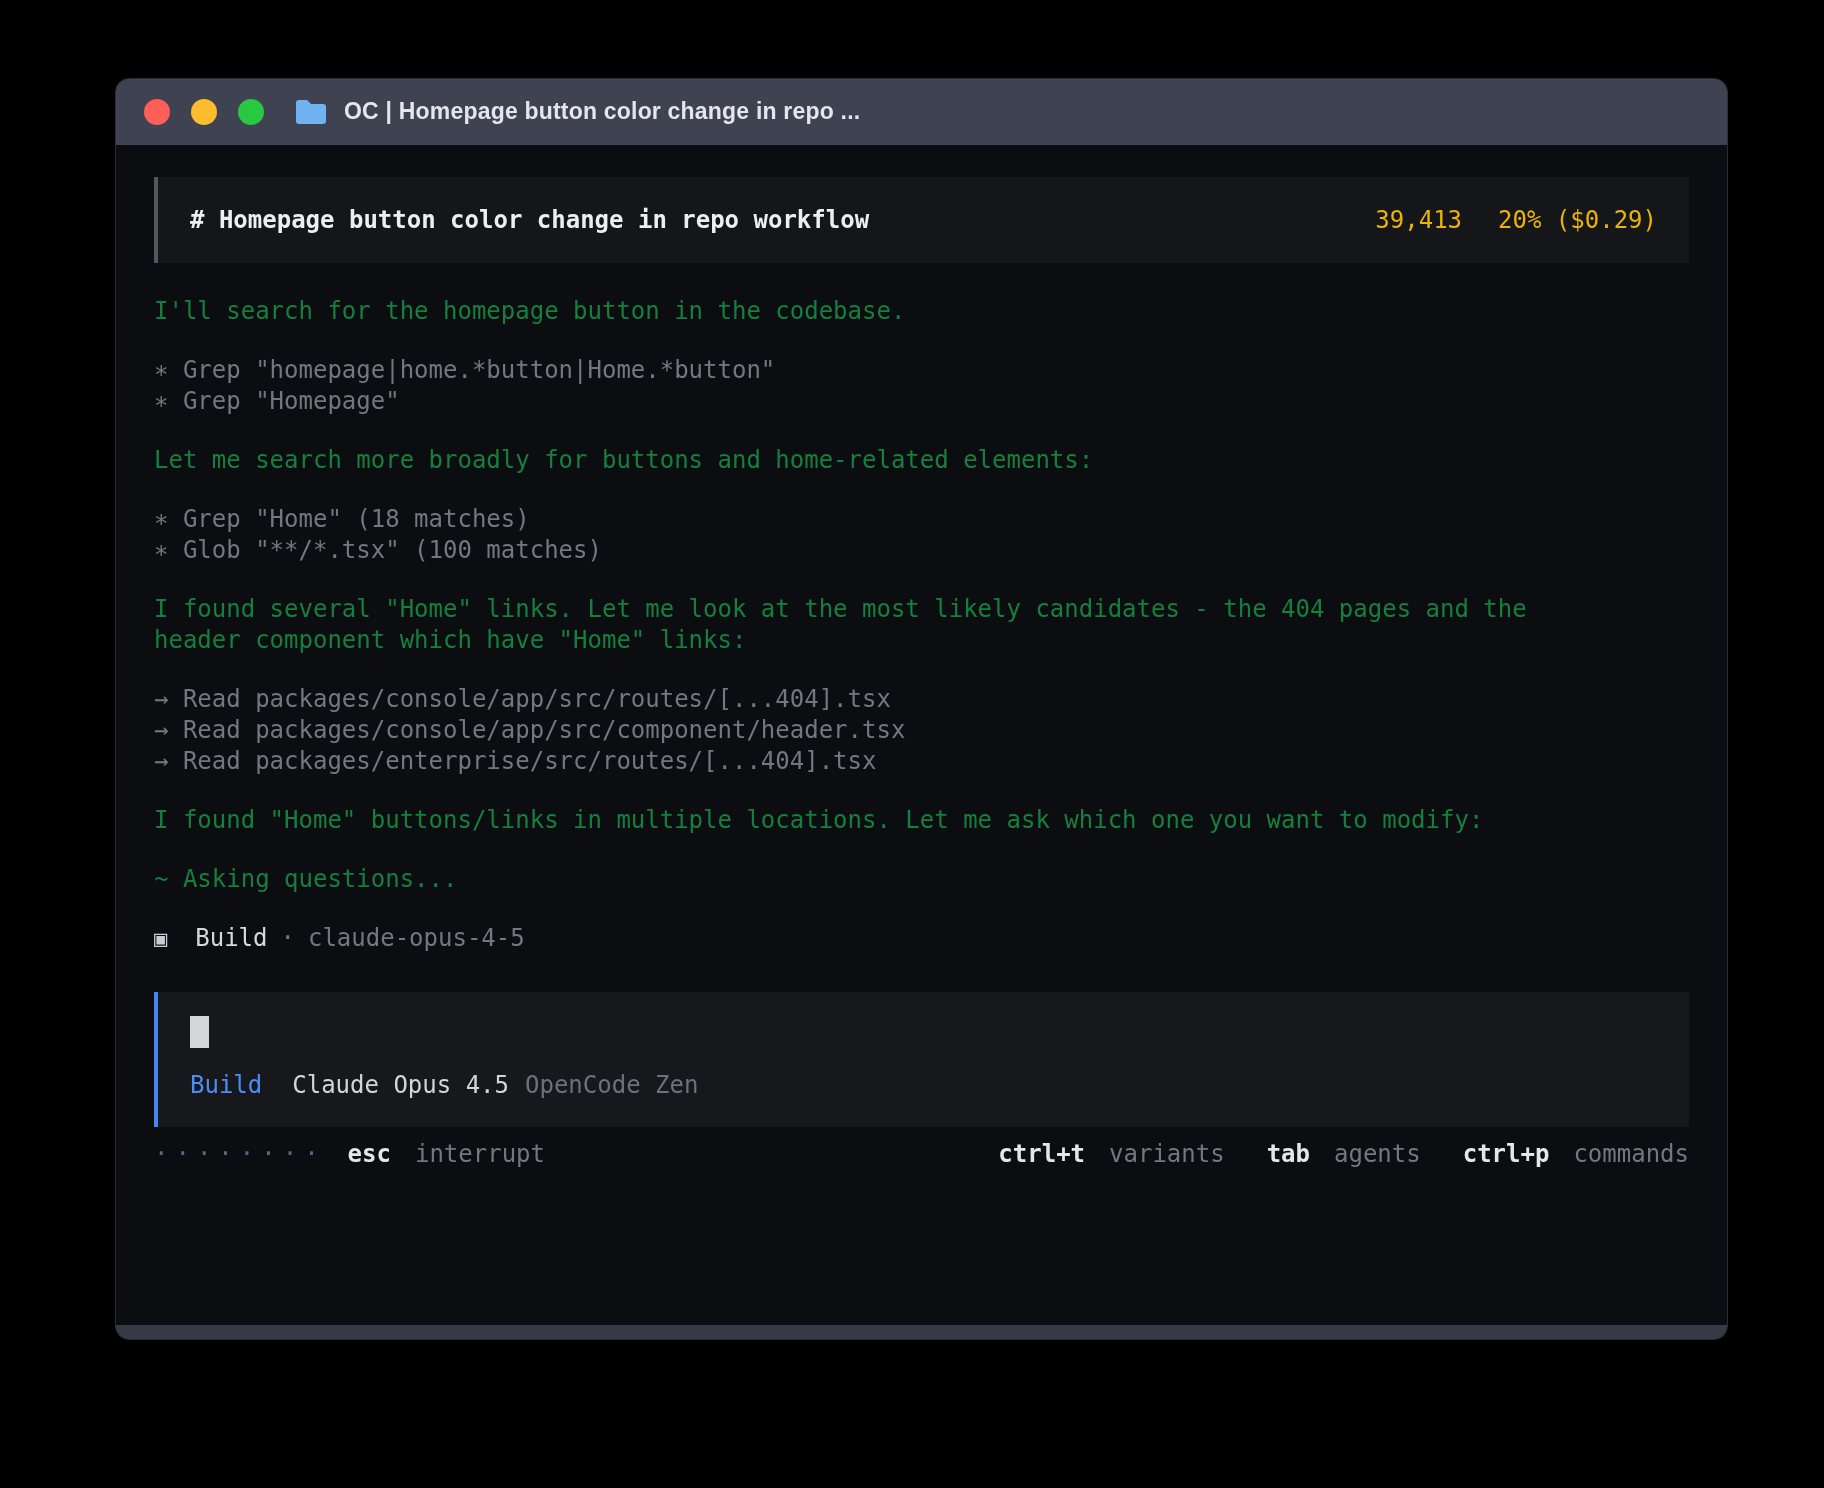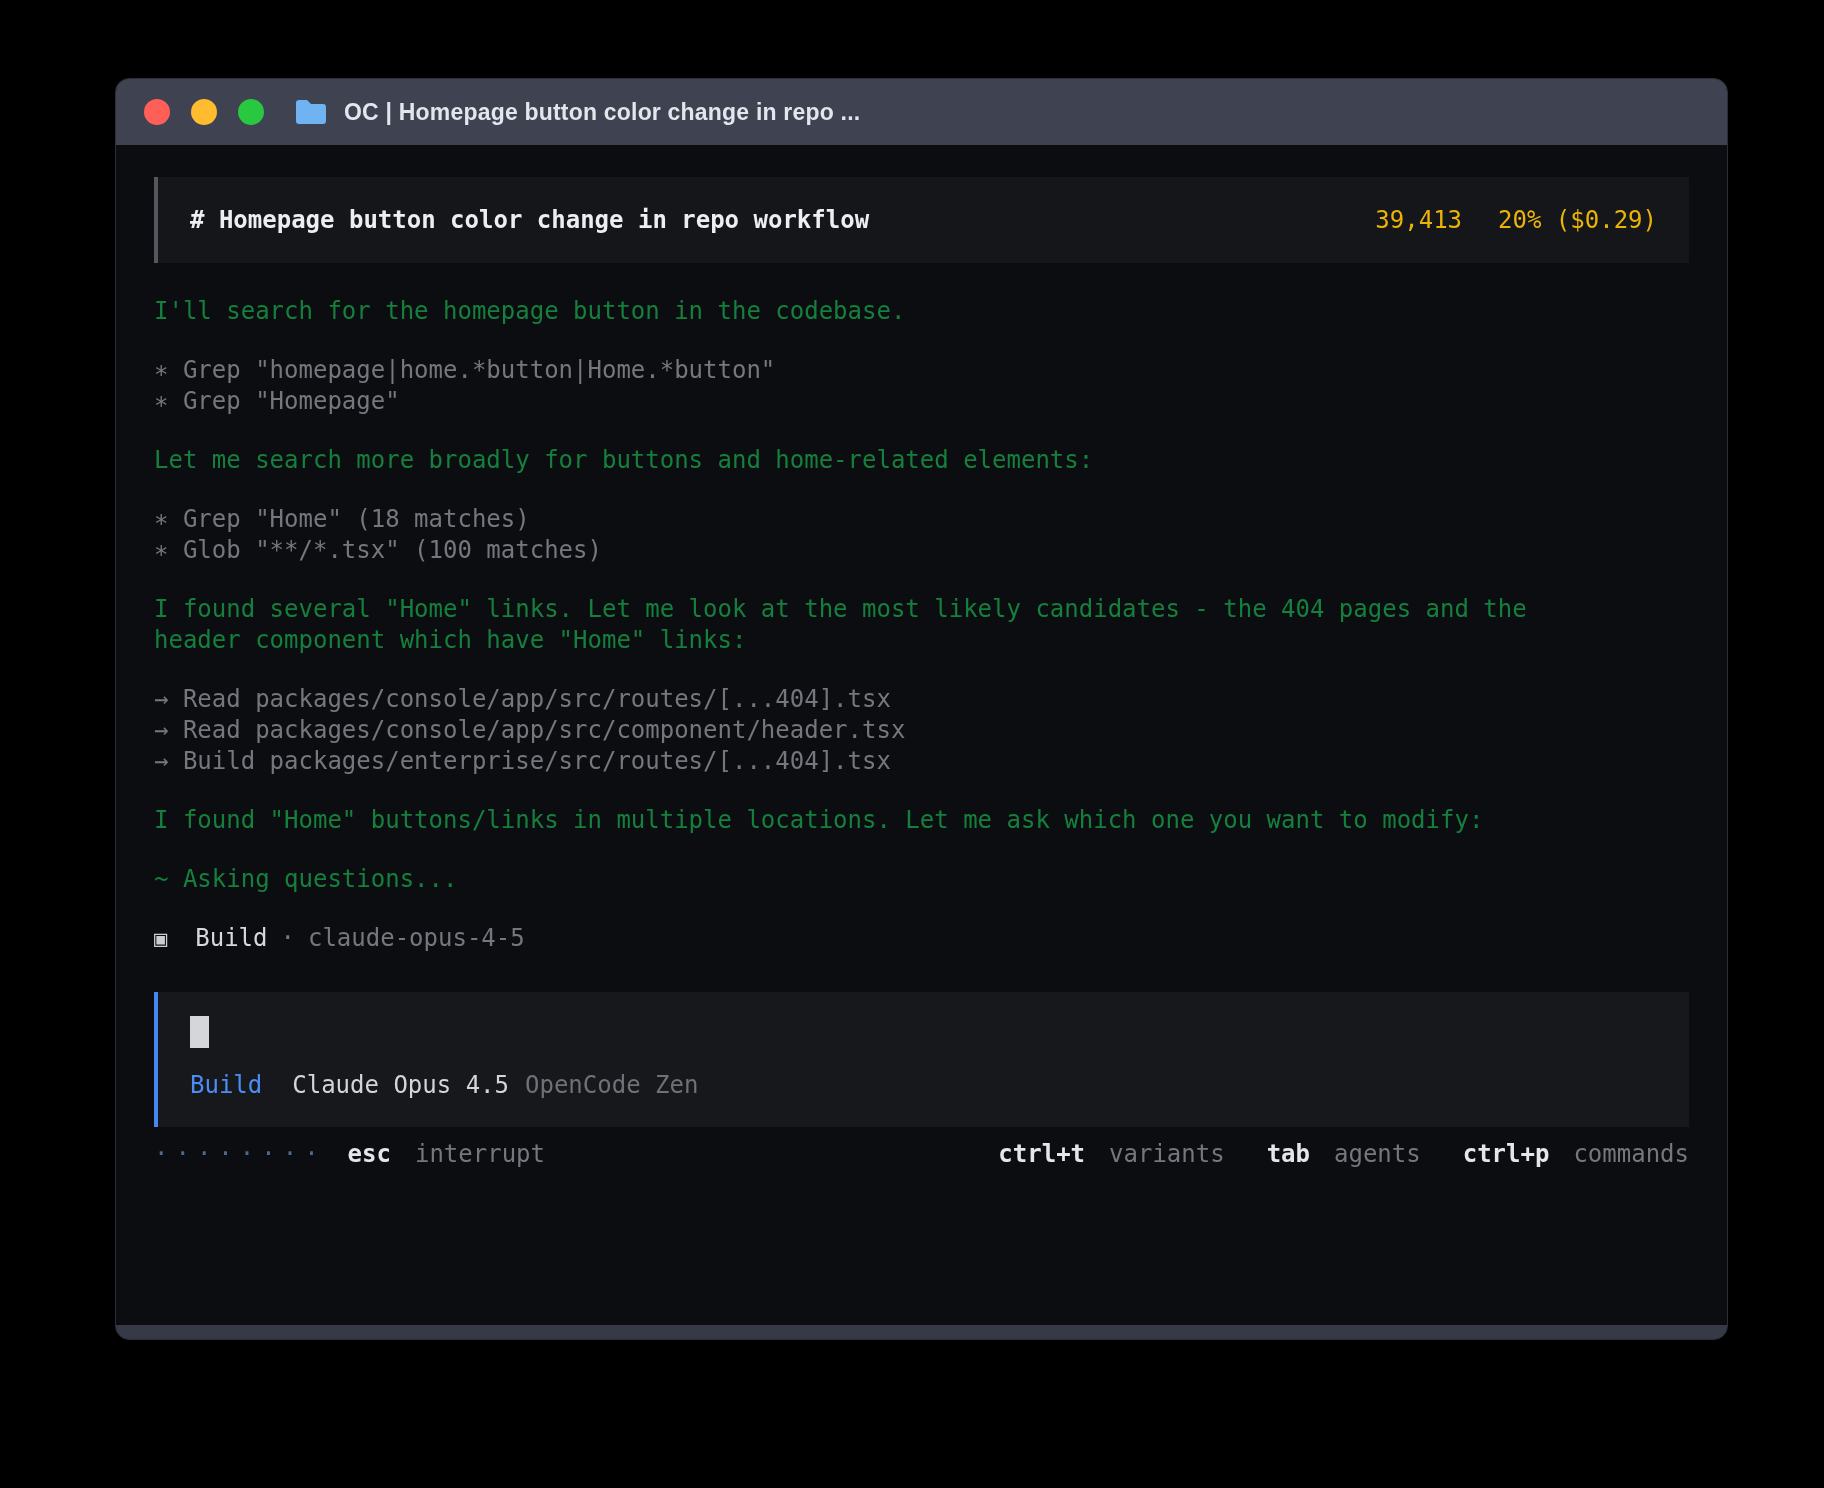--- a/index.html
+++ b/index.html
@@ -12,21 +12,21 @@
     border:1px solid #2b2e38;
   }
 
   
   .titlebar {
     height:66px; background:#3e4251; display:flex; align-items:center;
     padding:0 28px; font-family:"Liberation Sans", sans-serif;
   }
   .lights { display:flex; gap:21px; }
   .light { width:26px; height:26px; border-radius:50%; }
-  .title-wrap { display:flex; align-items:center; gap:16px; margin-left:30px; }
+  .title-wrap { display:flex; align-items:flex-start; gap:16px; margin-left:30px; }
   .folder { width:34px; height:28px; display:flex; align-items:center; }
   .win-title { font-weight:bold; font-size:23px; color:#e3e6ec; letter-spacing:0.2px; }
 
   
   .terminal {
     position:relative; height:1196px; padding:32px 38px;
     font-family:"DejaVu Sans Mono", monospace; font-size:24px; color:#ced1d6;
   }
 
   .header-block {
@@ -126,21 +126,21 @@
             <div class="line">∗ Grep "Home" (18 matches)</div>
             <div class="line">∗ Glob "**/*.tsx" (100 matches)</div>
           </div>
           <div class="block text">
             <div class="line">I found several "Home" links. Let me look at the most likely candidates - the 404 pages and the</div>
             <div class="line">header component which have "Home" links:</div>
           </div>
           <div class="block dim">
             <div class="line">→ Read packages/console/app/src/routes/[...404].tsx</div>
             <div class="line">→ Read packages/console/app/src/component/header.tsx</div>
-            <div class="line">→ Build packages/enterprise/src/routes/[...404].tsx</div>
+            <div class="line">→ Read packages/enterprise/src/routes/[...404].tsx</div>
           </div>
           <div class="block text">
             <div class="line">I found "Home" buttons/links in multiple locations. Let me ask which one you want to modify:</div>
           </div>
           <div class="block text">
             <div class="line">~ Asking questions...</div>
           </div>
         </div>
 
       <div class="agent-line">

